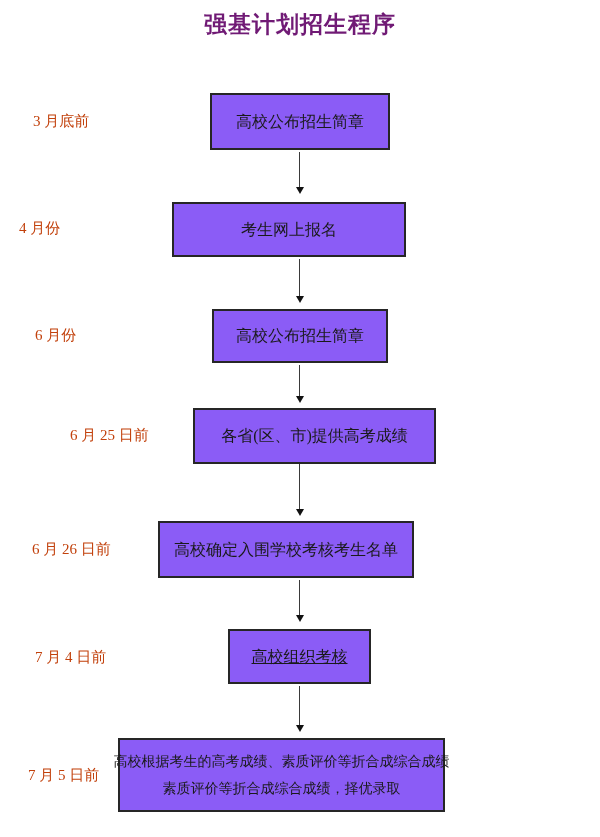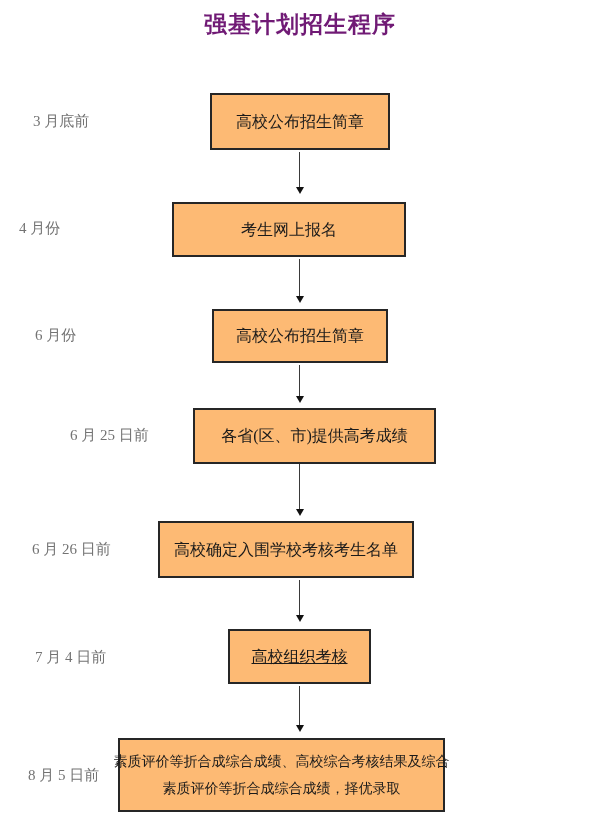--- a/index.html
+++ b/index.html
@@ -7,26 +7,26 @@
     position:relative; width:600px; height:837px; background:#ffffff;
     font-family:"Liberation Serif", serif; color:#1a1a1a; overflow:hidden;
   }
   .title {
     position:absolute; left:0; top:9px; width:100%; margin:0;
     text-align:center; font-size:23px; font-weight:bold; letter-spacing:1px;
     font-family:"Liberation Sans", sans-serif; color:#701a75;
   }
   .date {
     position:absolute; font-size:15px; line-height:18px; white-space:nowrap;
-    color:#737373;
+    color:#c2410c;
   }
   .box {
     position:absolute; box-sizing:border-box; border:2px solid #262626;
     display:flex; flex-direction:column; align-items:center; justify-content:center;
-    text-align:center; font-size:16px; line-height:22px; background:#fdba74;
+    text-align:center; font-size:16px; line-height:22px; background:#8b5cf6;
   }
   .box .line { display:block; white-space:nowrap; }
   .b1 { left:210px; top:93px;  width:180px; height:57px; }
   .b2 { left:172px; top:202px; width:234px; height:55px; }
   .b3 { left:212px; top:309px; width:176px; height:54px; }
   .b4 { left:193px; top:408px; width:243px; height:56px; }
   .b5 { left:158px; top:521px; width:256px; height:57px; }
   .b6 { left:228px; top:629px; width:143px; height:55px;text-decoration:underline; }
   .b7 { left:118px; top:738px; width:327px; height:74px; font-size:14px; line-height:27px; }
   .d1 { left:33px; top:112px; }
@@ -113,19 +113,19 @@
   <div class="date d6">7 月 4 日前</div>
   <div class="box b6">
     <span class="line">高校组织考核</span>
   </div>
 
   <div class="arrow a6">
     <div class="shaft"></div>
     <div class="head"></div>
   </div>
 
-  <div class="date d7">8 月 5 日前</div>
+  <div class="date d7">7 月 5 日前</div>
   <div class="box b7">
-    <span class="line">素质评价等折合成综合成绩、高校综合考核结果及综合</span>
+    <span class="line">高校根据考生的高考成绩、素质评价等折合成综合成绩</span>
     <span class="line">素质评价等折合成综合成绩，择优录取</span>
   </div>
 
 </div>
 
 </body></html>

